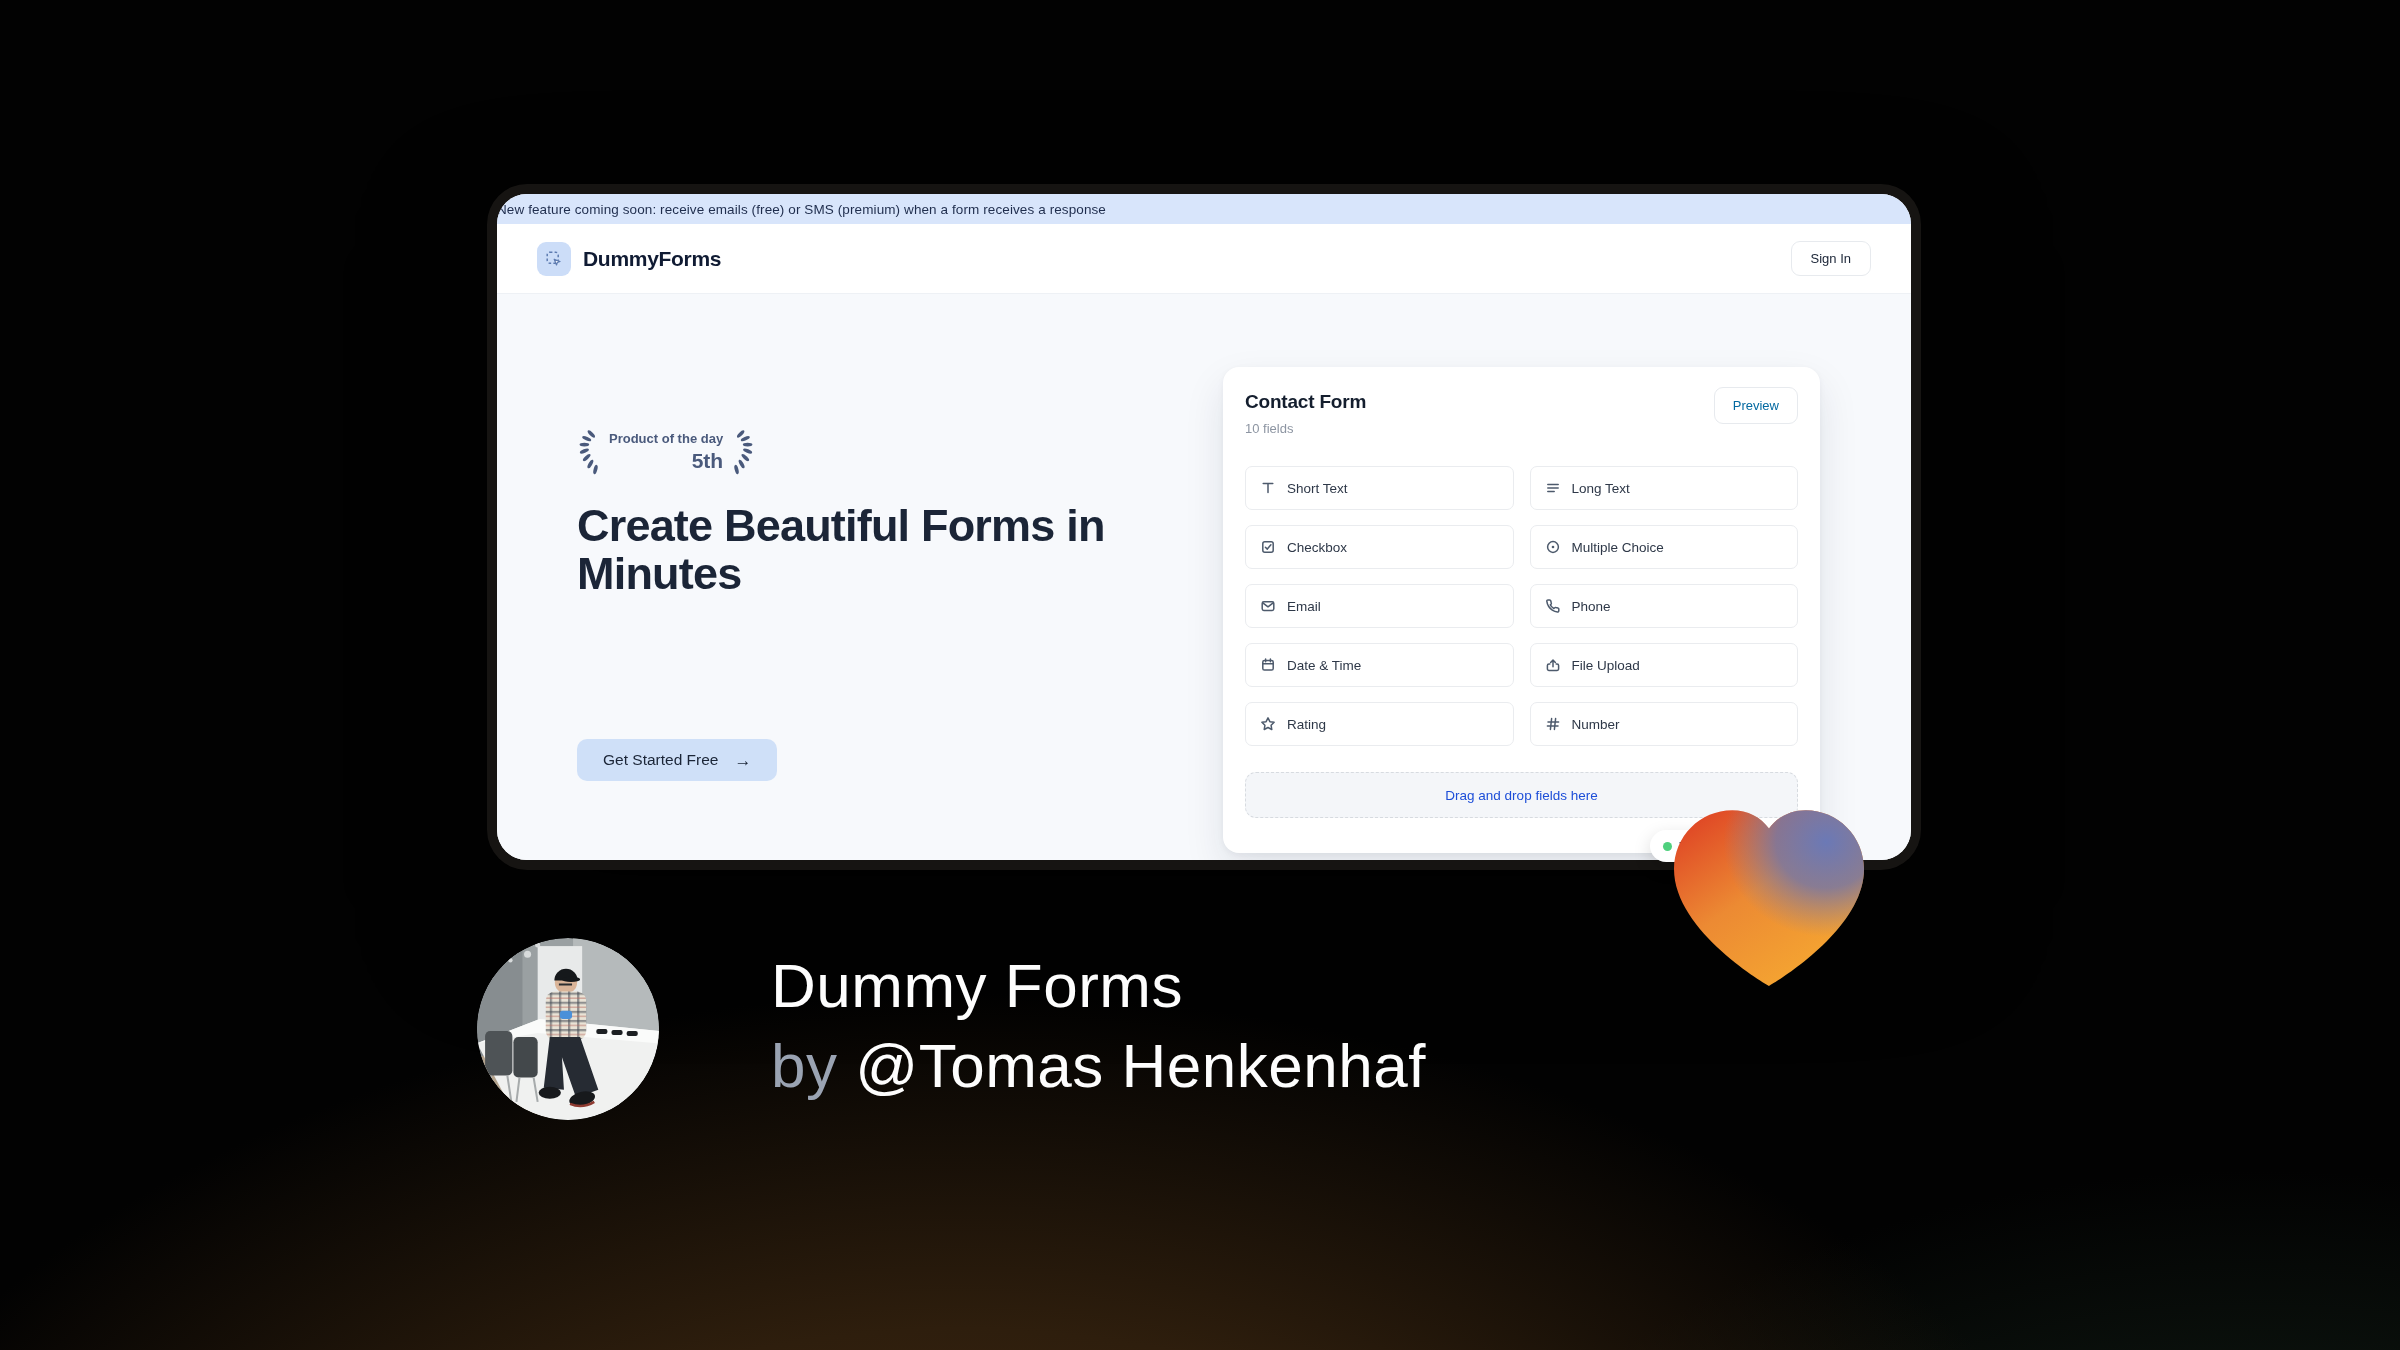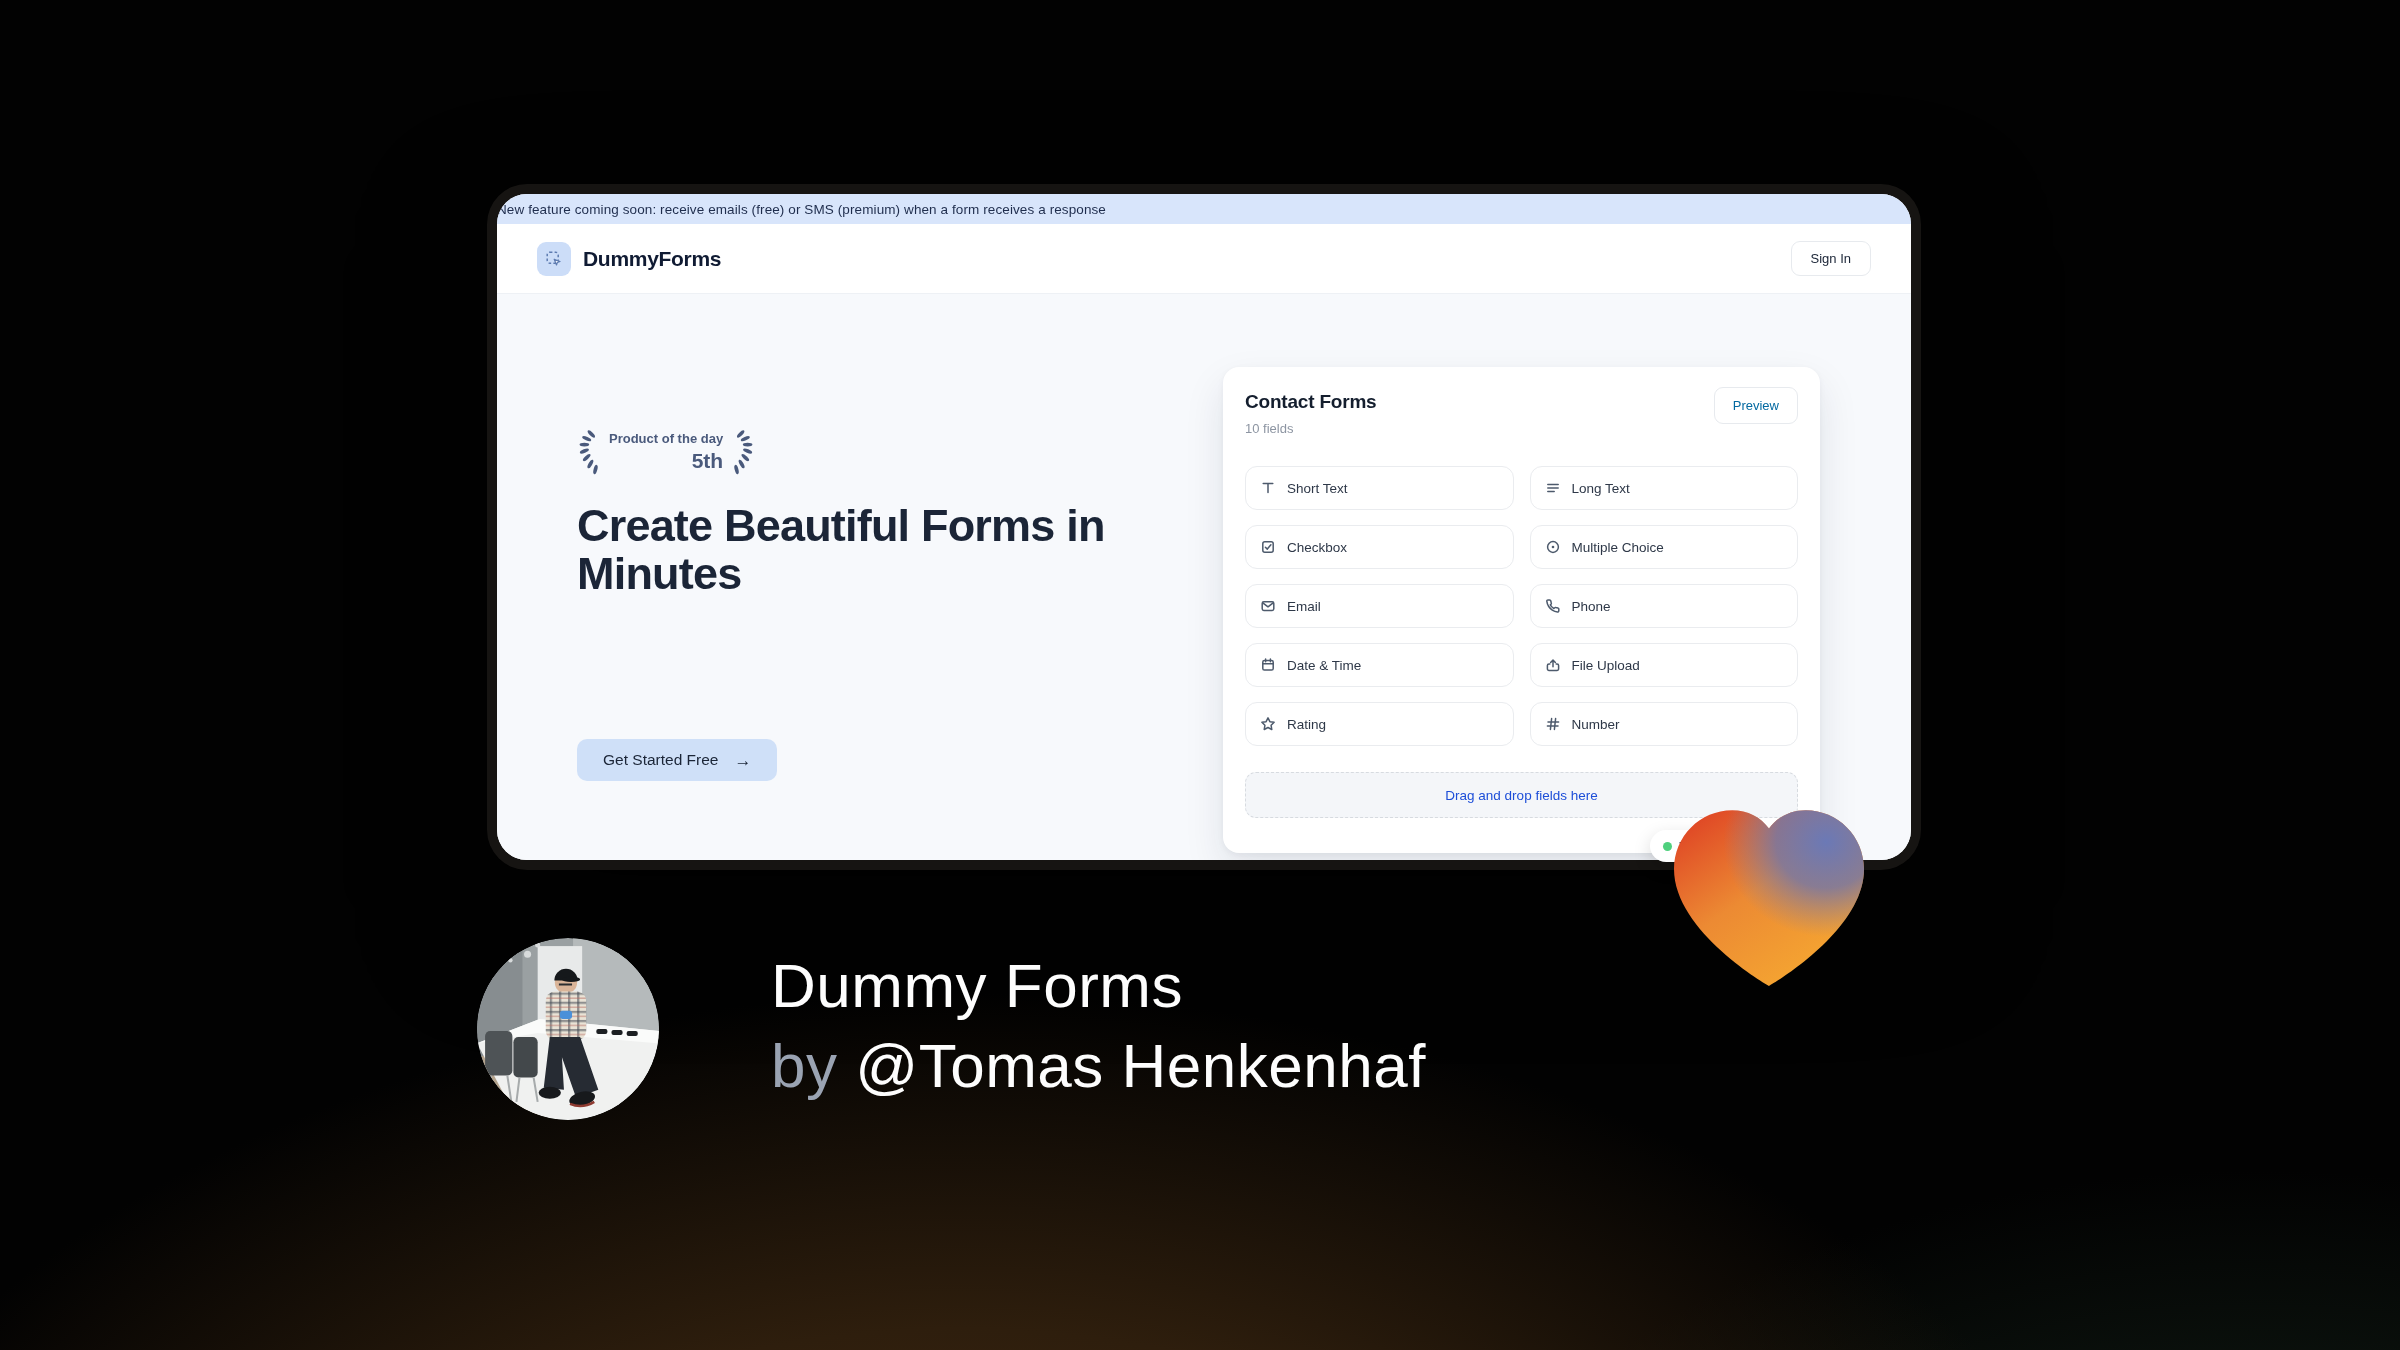--- a/index.html
+++ b/index.html
@@ -79,21 +79,21 @@
   .card-sub{font-size:13px;color:#8d95a2;margin-top:8px;}
   .preview-btn{
     position:absolute;right:22px;top:20px;background:#fff;border:1px solid #e7eaee;
     border-radius:9px;padding:10px 18px;font-size:13px;font-weight:500;color:#0369a1;cursor:pointer;
   }
   .fields{
     position:absolute;left:22px;right:22px;top:99px;
     display:grid;grid-template-columns:1fr 1fr;gap:15px 16px;
   }
   .field{
-    height:44px;border:1px solid #eaecef;border-radius:12px;background:#fff;
+    height:44px;border:1px solid #eaecef;border-radius:7px;background:#fff;
     display:flex;align-items:center;gap:11px;padding:0 14px;box-sizing:border-box;
     font-size:13.5px;font-weight:500;color:#2e3848;cursor:grab;
   }
   .fi{flex:0 0 auto;stroke:#4d5a6c;fill:none;stroke-width:1.5;stroke-linecap:round;stroke-linejoin:round;}
   .dropzone{
     position:absolute;left:22px;right:22px;top:405px;height:46px;box-sizing:border-box;
     background:#f4f6f9;border:1.5px dashed #d7dbe0;border-radius:11px;
     display:flex;align-items:center;justify-content:center;
     font-size:13.5px;color:#1d4ed8;
   }
@@ -164,21 +164,21 @@
           </svg>
         </div>
 
         <h1 class="headline" style="margin:0;">Create Beautiful Forms in Minutes</h1>
         <button class="cta">
           <span>Get Started Free</span>
           <span class="cta-arrow">→</span>
         </button>
 
         <div class="card">
-          <div class="card-title">Contact Forms</div>
+          <div class="card-title">Contact Form</div>
           <div class="card-sub">10 fields</div>
           <button class="preview-btn">Preview</button>
 
           <div class="fields">
 
             <div class="field">
               <svg class="fi" width="16" height="16" viewBox="0 0 16 16">
                 <path d="M3.2 3.6h9.6M8 3.6v8.8"></path>
               </svg>
               <span>Short Text</span>

